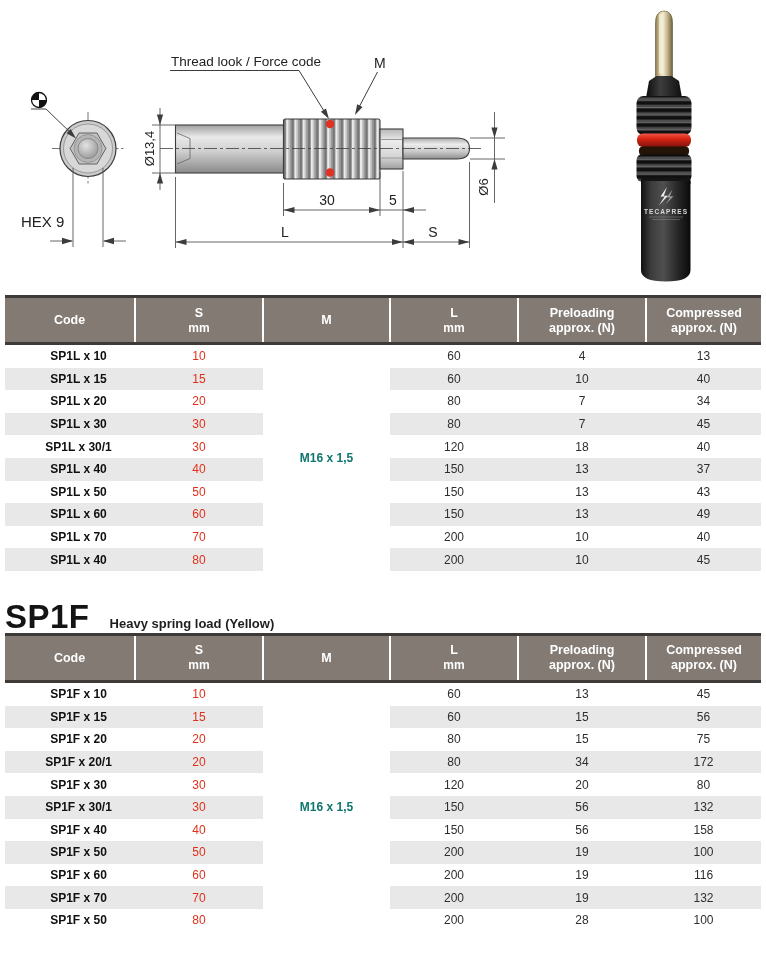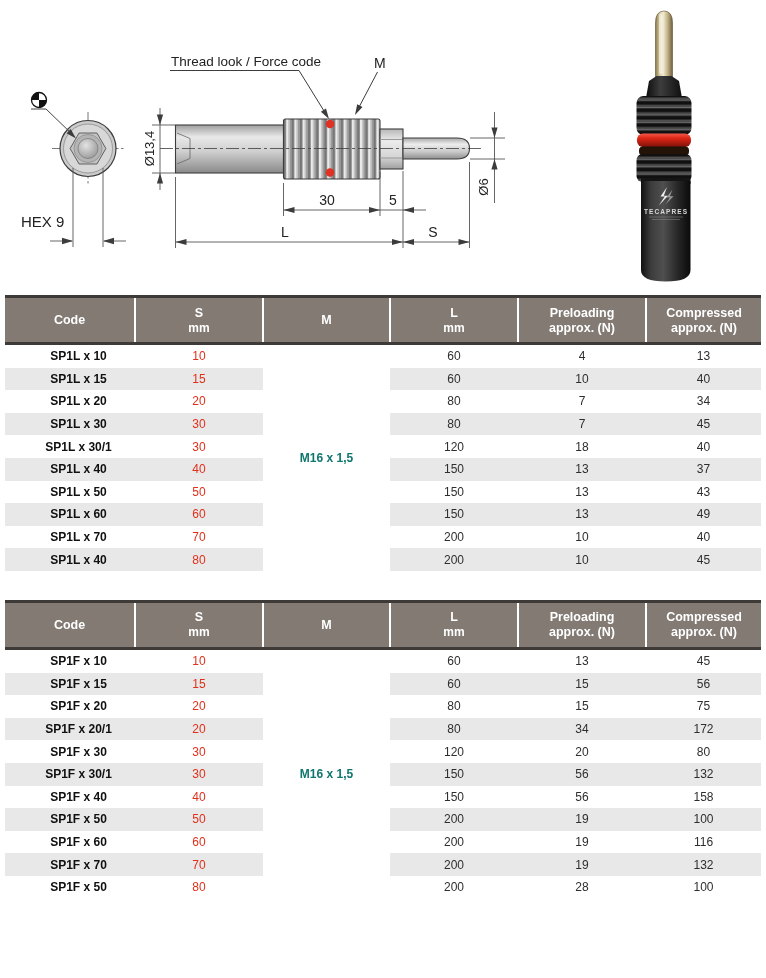--- a/index.html
+++ b/index.html
@@ -303,20 +303,24 @@
           <td class="c-s">80</td>
           <td class="c-n">200</td>
           <td class="c-n">10</td>
           <td class="c-n">45</td>
         </tr>
       </tbody>
   </table>
 </div>
 
 <div class="section sec2">
+  <div class="titlebar">
+    <h2 class="sec-title">SP1F</h2>
+    <span class="subtitle">Heavy spring load (Yellow)</span>
+  </div>
   <table>
     <colgroup>
       <col style="width:130px">
         <col style="width:128px">
         <col style="width:127px">
       <col style="width:128px">
         <col style="width:128px">
         <col style="width:115px">
     </colgroup>
     <thead>

